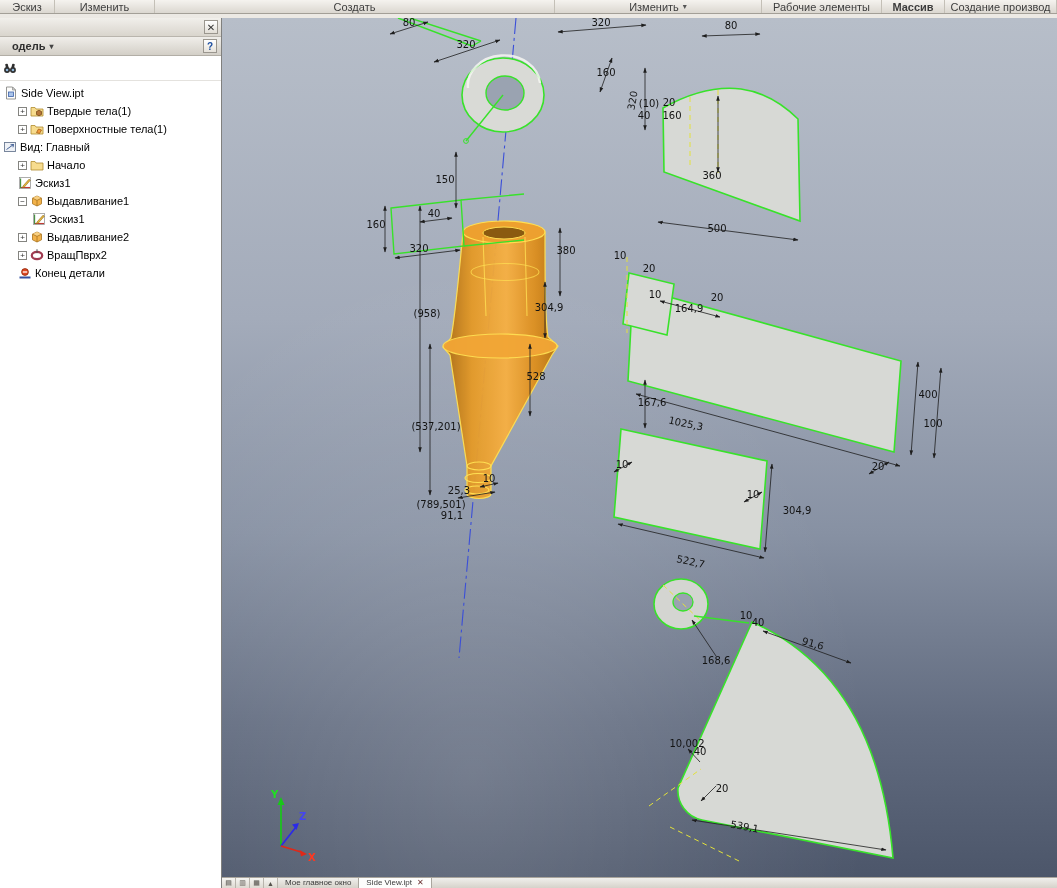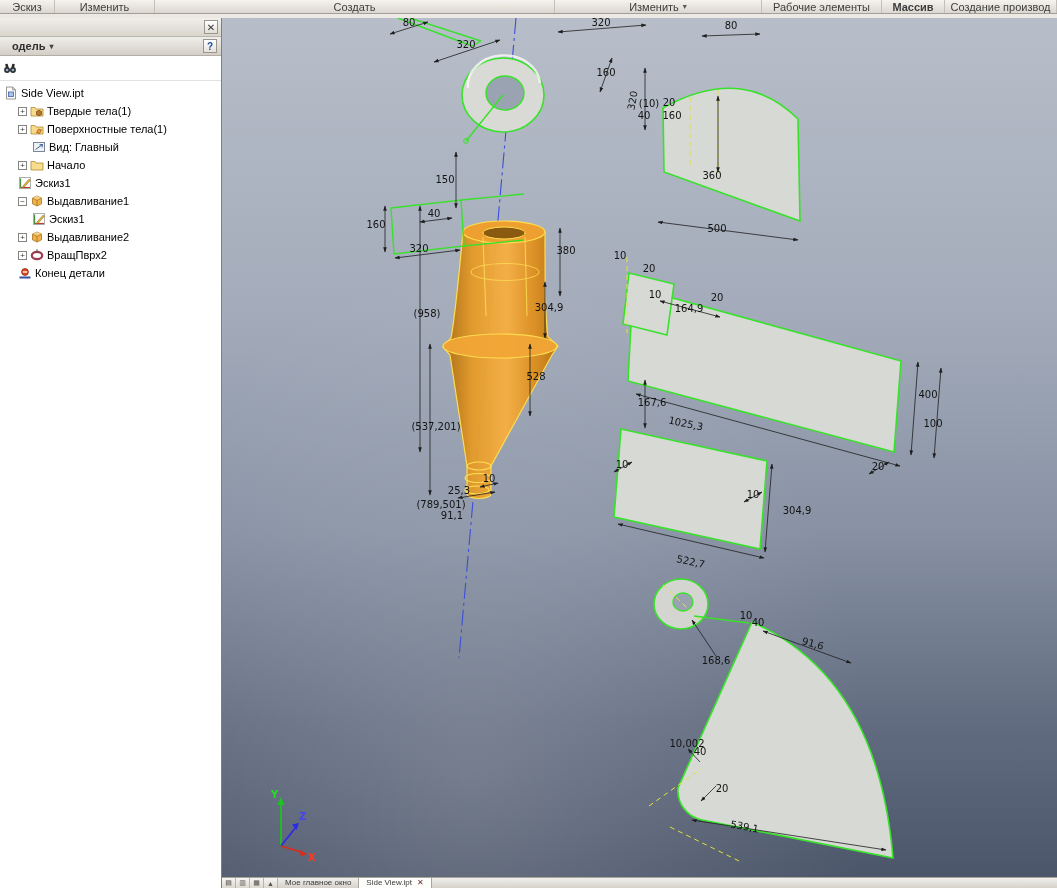--- a/index.html
+++ b/index.html
@@ -129,21 +129,21 @@
       <div class="tree-item" style="padding-left: 18px;">
         <span class="exp">+</span>
         <span class="icon">
           <svg viewBox="0 0 14 14">
             <path d="M1,3.5 h4 l1,1.5 h7 v7 h-12 z" fill="#f7dc8e" stroke="#b08c2e" stroke-width="0.8"></path>
             <path d="M6.5,10.5 l2,-3.5 3,1 -2,3.5 z" fill="#f49c3c" stroke="#96500e" stroke-width="0.7"></path>
           </svg>
         </span>
         <span>Поверхностные тела(1)</span>
       </div>
-      <div class="tree-item" style="padding-left: 32px;">
+      <div class="tree-item" style="padding-left: 3px;">
         <span class="icon">
           <svg viewBox="0 0 14 14">
             <rect x="1.5" y="2.5" width="11" height="9" fill="#eef1f6" stroke="#6a7a92" stroke-width="0.9"></rect>
             <path d="M3.5,9.5 L10.5,4.5 M10.5,4.5 l-3,0.3 M10.5,4.5 l-0.5,2.8" stroke="#31518c" stroke-width="0.9" fill="none"></path>
           </svg>
         </span>
         <span>Вид: Главный</span>
       </div>
       <div class="tree-item" style="padding-left: 18px;">
         <span class="exp">+</span>

